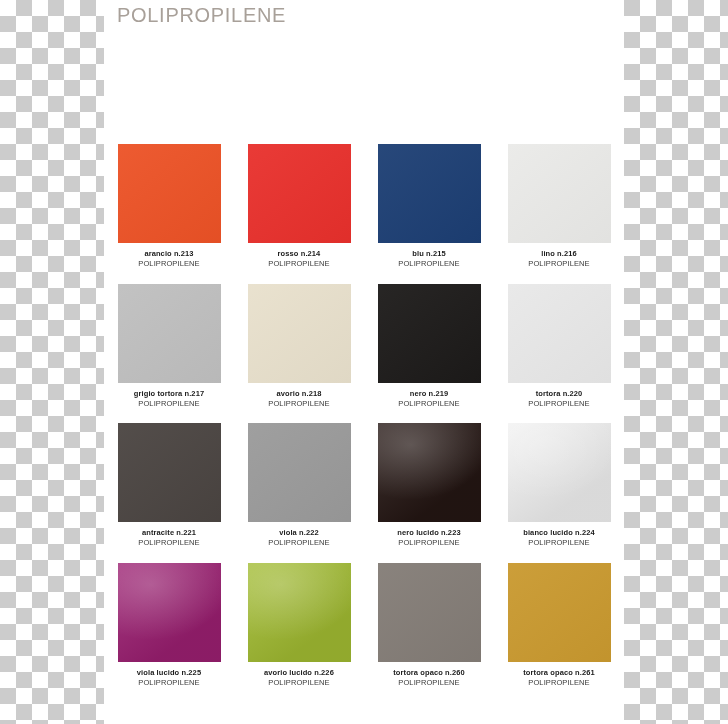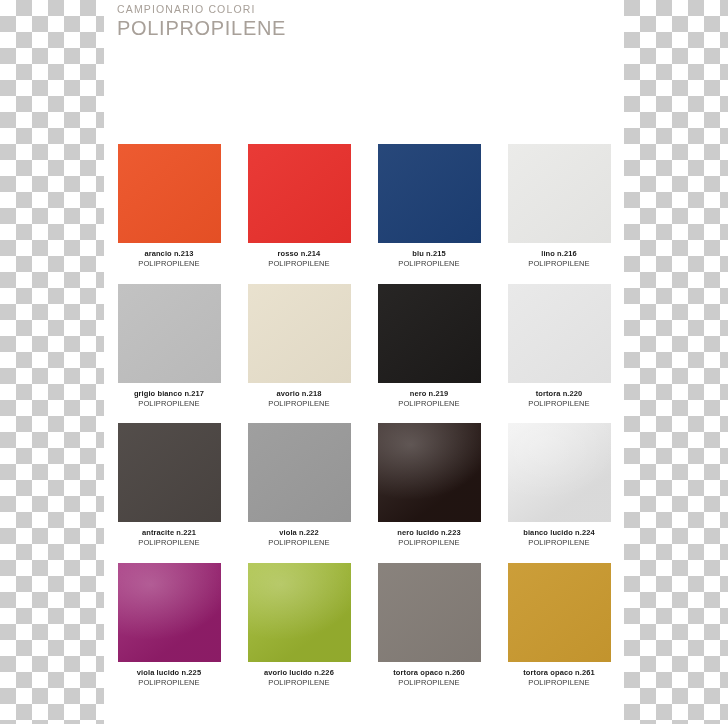--- a/index.html
+++ b/index.html
@@ -97,21 +97,20 @@
     letter-spacing: 0.1px;
     white-space: nowrap;
   }
 </style>
 </head>
 <body>
 
 <div id="page">
 
   <div id="header">
-    <div class="hdr-eyebrow">CAMPIONARIO COLORI</div>
     <div class="hdr-title">POLIPROPILENE</div>
   </div>
 
   <div id="grid">
       <div class="row">
         <div class="cell">
           <div class="swatch" style="background: linear-gradient(140deg, rgba(255, 255, 255, 0.05), rgba(0, 0, 0, 0.035)), rgb(236, 82, 38);"></div>
           <div class="caption">
             <div class="cap-name">arancio n.213</div>
             <div class="cap-sub">POLIPROPILENE</div>
@@ -136,21 +135,21 @@
           <div class="caption">
             <div class="cap-name">lino n.216</div>
             <div class="cap-sub">POLIPROPILENE</div>
           </div>
         </div>
       </div>
       <div class="row">
         <div class="cell">
           <div class="swatch" style="background: linear-gradient(140deg, rgba(255, 255, 255, 0.05), rgba(0, 0, 0, 0.035)), rgb(191, 191, 191);"></div>
           <div class="caption">
-            <div class="cap-name">grigio bianco n.217</div>
+            <div class="cap-name">grigio tortora n.217</div>
             <div class="cap-sub">POLIPROPILENE</div>
           </div>
         </div>
         <div class="cell">
           <div class="swatch" style="background: linear-gradient(140deg, rgba(255, 255, 255, 0.05), rgba(0, 0, 0, 0.035)), rgb(232, 224, 204);"></div>
           <div class="caption">
             <div class="cap-name">avorio n.218</div>
             <div class="cap-sub">POLIPROPILENE</div>
           </div>
         </div>

